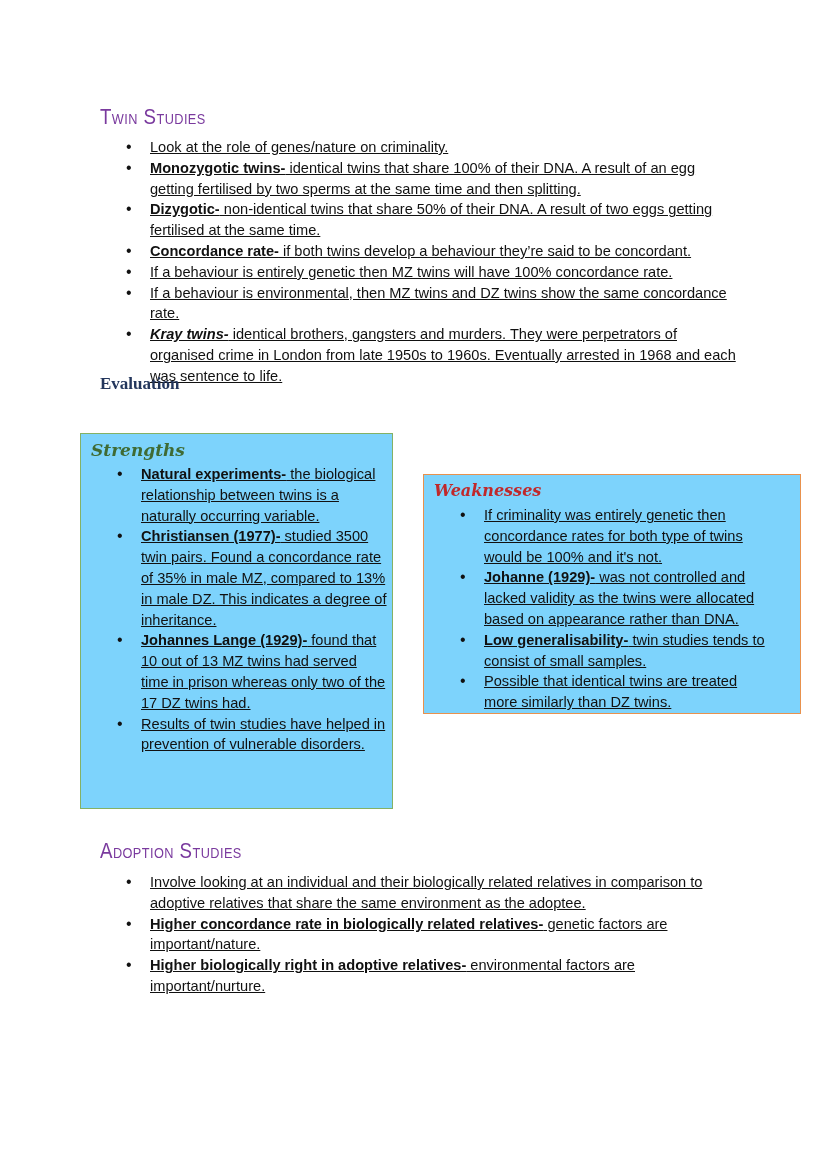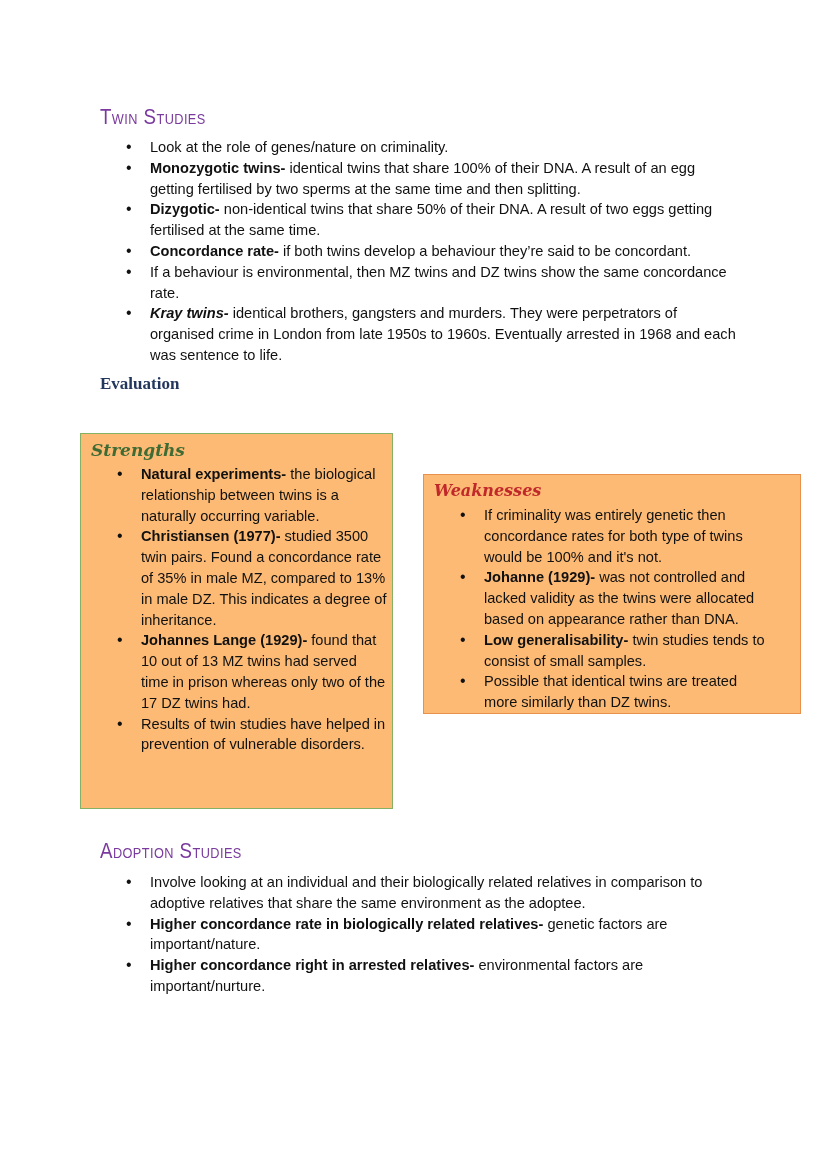--- a/index.html
+++ b/index.html
@@ -2,45 +2,46 @@
 <html><head>
 <meta charset="utf-8">
 <style>
   html, body { margin: 0; padding: 0; background: #ffffff; }
   body { width: 828px; height: 1171px; position: relative; overflow: hidden;
          font-family: "Liberation Sans", sans-serif; color: #111; }
   .h-section { position: absolute; left: 100px; font-family: "Liberation Sans Narrow", "Liberation Sans", sans-serif;
                color: #7a3a9e; font-size: 22px; letter-spacing: 0.5px; font-variant: small-caps; font-weight: normal;
                transform: scaleX(0.85); transform-origin: left; margin: 0; }
   ul.list { position: absolute; margin: 0; padding: 0; list-style: none; font-size: 14.6px; line-height: 20.8px; }
-  ul.list li { position: relative; padding-left: 24px; }
+  ul.list li { position: relative; padding-left: 24px; text-decoration: underline; }
   ul.list li::before { content: "\2022"; position: absolute; left: 0; top: 0; font-size: 16px; }
   b { font-weight: bold; }
   .bi { font-weight: bold; font-style: italic; text-align: center; }
   .eval { position: absolute; left: 100px; top: 374px; font-family: "Liberation Serif", serif; font-weight: bold;
           color: #23365c; font-size: 17px; margin: 0; }
-  .box { position: absolute; background: #fdba74; }
+  .box { position: absolute; background: #7dd3fc; }
   .box.green { left: 80px; top: 433px; width: 311px; height: 374px; border: 1.5px solid #84b164; }
   .box.orange { left: 399px; top: 474px; width: 376px; height: 238px; border: 1.5px solid #e8914d; margin-left: 24px; }
   .box-title { position: absolute; left: 10px; top: 6px; font-family: "DejaVu Serif", serif; font-style: italic;
                font-size: 17px; margin: 0; }
   .green .box-title { color: #3f6b34; }
   .orange .box-title { color: #c0282a; font-size: 16px; }
   .box ul.list { left: 36px; }
 </style>
 </head>
 <body>
 
 <h2 class="h-section" style="top:104px;">Twin Studies</h2>
 
 <ul class="list" style="left:126px; top:137px; width:610px;">
   <li><span>Look at the role of genes/nature on criminality.</span></li>
   <li><b>Monozygotic twins-</b><span> identical twins that share 100% of their DNA. A result of an egg getting fertilised by two sperms at the same time and then splitting.</span></li>
   <li><b>Dizygotic-</b><span> non-identical twins that share 50% of their DNA. A result of two eggs getting fertilised at the same time.</span></li>
   <li><b>Concordance rate-</b><span> if both twins develop a behaviour they’re said to be concordant.</span></li>
+  <li><span>If a behaviour is entirely genetic then MZ twins will have 100% concordance rate.</span></li>
   <li><span>If a behaviour is environmental, then MZ twins and DZ twins show the same concordance rate.</span></li>
   <li><span class="bi">Kray twins-</span><span> identical brothers, gangsters and murders. They were perpetrators of organised crime in London from late 1950s to 1960s. Eventually arrested in 1968 and each was sentence to life.</span></li>
 </ul>
 
 <h3 class="eval">Evaluation</h3>
 
 <div class="box green">
   <h4 class="box-title">Strengths</h4>
   <ul class="list" style="top:30px; width:270px;">
     <li><b>Natural experiments-</b><span> the biological relationship between twins is a naturally occurring variable.</span></li>
@@ -58,14 +59,14 @@
     <li><b>Low generalisability-</b><span> twin studies tends to consist of small samples.</span></li>
     <li><span>Possible that identical twins are treated more similarly than DZ twins.</span></li>
   </ul>
 </div>
 
 <h2 class="h-section" style="top:838px;">Adoption Studies</h2>
 
 <ul class="list" style="left:126px; top:872px; width:610px;">
   <li><span>Involve looking at an individual and their biologically related relatives in comparison to adoptive relatives that share the same environment as the adoptee.</span></li>
   <li><b>Higher concordance rate in biologically related relatives-</b><span> genetic factors are important/nature.</span></li>
-  <li><b>Higher concordance right in arrested relatives-</b><span> environmental factors are important/nurture.</span></li>
+  <li><b>Higher biologically right in adoptive relatives-</b><span> environmental factors are important/nurture.</span></li>
 </ul>
 
 </body></html>

